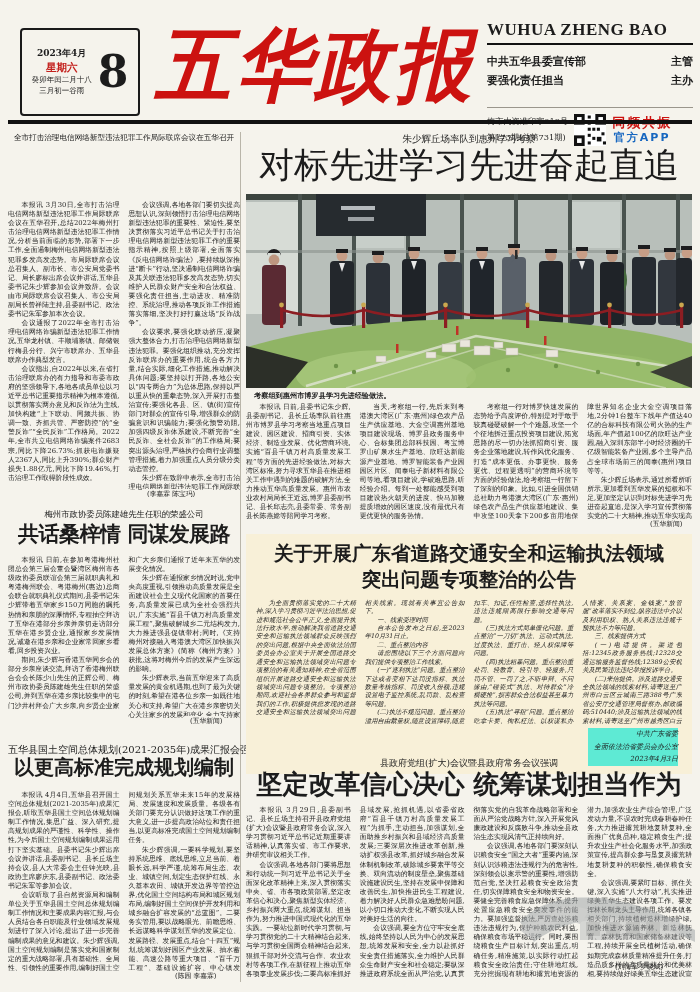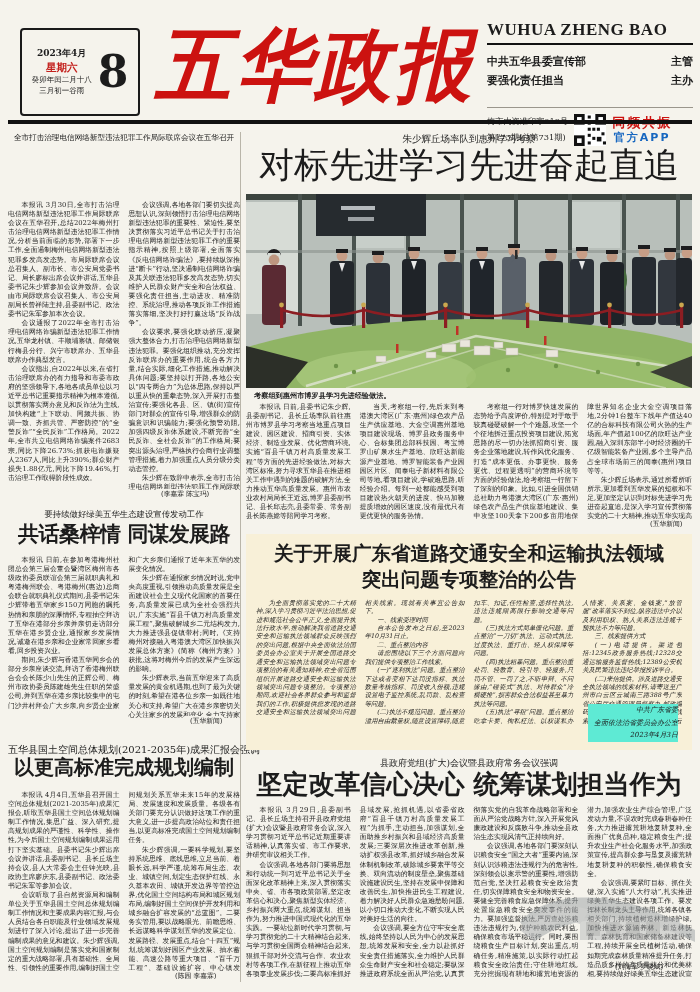--- a/index.html
+++ b/index.html
@@ -30,21 +30,21 @@
   .v-divider{left:240px;top:132px;width:1px;height:850px;background:#b9b5a9;}
   
   .kicker{text-align:center;white-space:nowrap;overflow:visible;}
   .hl{font-weight:bold;text-align:center;white-space:nowrap;line-height:1.25;}
   .body-text{text-align:justify;font-size:6.8px;line-height:1.34;overflow:hidden;column-gap:9px;}
   .body-text p{margin:0;text-indent:2em;}
   .cols2{column-count:2;}
   .cols4{column-count:4;}
   .byline{font-size:6.8px;background:#f5f3ec;padding-left:5px;}
   
-  .notice{left:246px;top:534px;width:446px;height:216px;background:#f8f0d8;box-sizing:border-box;padding:7px 10px;}
+  .notice{left:246px;top:534px;width:446px;height:240px;background:#f8f0d8;box-sizing:border-box;padding:7px 10px;}
   .notice-title{font-weight:bold;text-align:center;font-size:19.5px;line-height:1.35;white-space:nowrap;}
   .notice-body{margin-top:5px;height:128px;font-style:italic;font-size:6.3px;}
   .notice-sign{position:absolute;right:14px;bottom:8px;text-align:right;font-size:7px;font-style:italic;line-height:1.8;background:#5eead4;padding-left:6px;}
   .photo-caption{font-size:7.2px;font-weight:bold;}
   .watermark{opacity:.5;}
 </style>
 </head>
 <body>
 
 <div class="page">
@@ -111,23 +111,23 @@
   <div class="abs kicker" style="left:8px;top:133px;width:232px;font-size:7.6px;">全市打击治理电信网络新型违法犯罪工作局际联席会议在五华召开</div>
   <div class="abs body-text cols2" style="left:8px;top:201px;width:232px;height:296px;">
     <p>本报讯  3月30日,全市打击治理电信网络新型违法犯罪工作局际联席会议在五华召开,总结2022年梅州打击治理电信网络新型违法犯罪工作情况,分析当前面临的形势,部署下一步工作,全面遏制梅州电信网络新型违法犯罪多发高发态势。市局际联席会议总召集人、副市长、市公安局党委书记、局长廖标出席会议并讲话,五华县委书记朱少辉参加会议并致辞。会议由市局际联席会议召集人、市公安局副局长曾祥陆主持,县委副书记、政法委书记朱军参加本次会议。</p>
     <p>会议通报了2022年全市打击治理电信网络诈骗新型违法犯罪工作情况,五华龙村镇、丰顺埔寨镇、邮储银行梅县分行、兴宁市联席办、五华县联席办作典型发言。</p>
     <p>会议指出,自2022年以来,在省打击治理联席办的有力指导和市委市政府的坚强领导下,各地各成员单位以习近平总书记重要指示精神为根本遵循,以贯彻落实两办意见和反诈法为主线,加快构建“上下联动、同频共振、协调一致、齐抓共管、严密防控”的“全警反诈”“全民反诈”工作格局。2022年,全市共立电信网络诈骗案件2683宗,同比下降26.73%;抓获电诈嫌疑人2367人,同比上升390%;群众财产损失1.88亿元,同比下降19.46%,打击治理工作取得阶段性成效。</p>
     <p>会议强调,各地各部门要切实提高思想认识,深刻领悟打击治理电信网络新型违法犯罪的重要性、紧迫性,要坚决贯彻落实习近平总书记关于打击治理电信网络新型违法犯罪工作的重要指示精神,按照上级部署,全面落实《反电信网络诈骗法》,要持续纵深推进“断卡”行动,坚决遏制电信网络诈骗及其关联违法犯罪多发高发态势,切实维护人民群众财产安全和合法权益、要强化责任担当,主动进攻、精准防控、系统治理,推动各项反诈工作措施落实落细,坚决打好打赢这场“反诈战争”。</p>
     <p>会议要求,要强化联动挤压,凝聚强大整体合力,打击治理电信网络新型违法犯罪。要强化组织推动,充分发挥反诈联席办的重要作用,统合各方力量,结合实际,细化工作措施,推动解决具体问题;要坚持以打开路,各地公安以“四专两合力”为总体思路,保持以严以重从快的重拳态势,深入开展打击整治宣传;要强化各县、区、镇(街)宣传部门对群众的宣传引导,增强群众的防骗意识和识骗能力;要强化预警劝阻,加强四级反诈体系建设,不断完善“全民反诈、全社会反诈”的工作格局;要突出源头治理,严格执行会商行业调整管理措施,着力加强重点人员分级分类动态管控。</p>
     <p>朱少辉在致辞中表示,全市打击治理电信网络新型违法犯罪工作局际联席会议在五华召开,这是对五华县反诈工作的极大鞭策和有力促进,五华将以此次会议为契机,一是要在精准防控上再强化,坚持“防为主、防为上”,结合“党建+全科网格”基层治理服务体系,营造“群防群治、全民反诈”的浓厚氛围。二是要在打击治理上再强化,坚持严打方针毫不动摇,紧紧抓住“人”和“卡”这两大关键要素,严打“两卡”违法犯罪。三是要在责任落实上再强化,强化部门联动,坚决打好打赢打击治理电信网络诈骗攻坚战、持久战,为平安梅州建设作出五华应有的贡献和成效。</p>
 
   </div>
-  <div class="abs byline" style="left:156px;top:489px;">(李嘉霖  陈宝玛)</div>
-
-  <div class="abs kicker" style="left:8px;top:509px;width:232px;font-size:8.4px;">要持续做好绿美五华生态建设宣传发动工作</div>
+  <div class="abs byline" style="left:142px;top:489px;">(李嘉霖  陈宝玛)</div>
+
+  <div class="abs kicker" style="left:8px;top:509px;width:232px;font-size:8.4px;">梅州市政协委员陈建雄先生任职的荣盛公司</div>
   <div class="abs hl" style="left:8px;top:521px;width:232px;font-size:21px;letter-spacing:-0.5px;">共话桑梓情  同谋发展路</div>
   <div class="abs body-text cols2" style="left:8px;top:556px;width:232px;height:168px;">
     <p>本报讯  日前,在参加粤港梅州社团总会第三届会董会暨湾区梅州市各级政协委员联谊会第三届就职典礼和粤港梅州联会、粤港梅州(惠边)总商会联合就职典礼仪式期间,县委书记朱少辉带着五华家乡150万同胞的嘱托热情和亲朋的深厚情怀,专程抽空拜访了五华在港部分乡亲并亲切走访部分五华在港乡贤企业,通报家乡发展情况,诚邀在港乡亲和企业家常回家乡看看,回乡投资兴业。</p>
     <p>期间,朱少辉与香港五华同乡会的部分乡亲座谈交流,拜访了香港梅州联合会会长陈少山先生的正辉公司、梅州市政协委员陈建雄先生任职的荣盛公司,并到五华在港乡亲比较集中的屯门沙井村拜会广大乡亲,向乡贤企业家和广大乡亲们通报了近年来五华的发展变化情况。</p>
     <p>朱少辉在通报家乡情况时说,党中央高度重视,引领推动高质量发展是全面建设社会主义现代化国家的首要任务,高质量发展已成为全社会强烈共识,广东实施“百县千镇万村高质量发展工程”,聚焦破解城乡二元结构发力,大力推进强县促镇带村;同时,《支持梅州对接融入粤港澳大湾区加快振兴发展总体方案》(简称《梅州方案》)获批,这将对梅州今后的发展产生深远的影响。</p>
     <p>朱少辉表示,当前五华迎来了高质量发展的黄金机遇期,也到了最为关键的时刻,希望在港各位乡亲一如既往地关心和支持,希望广大在港乡亲密切关心关注家乡的发展和变化,全力支持家乡积极参与实施助推乡村振兴、民生事业、人才引进合作等方面出谋献策、出钱出力。</p>
 
   </div>
   <div class="abs byline" style="left:185px;top:716px;">(五华新闻)</div>
 

